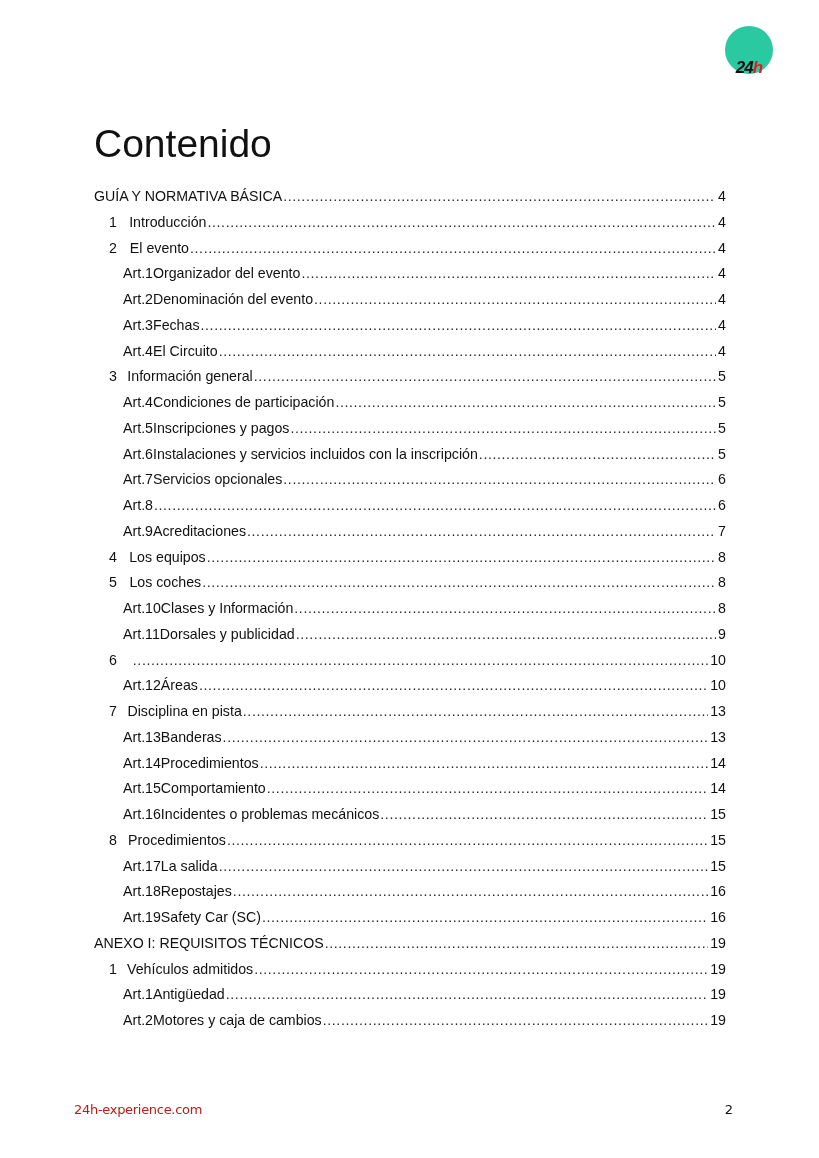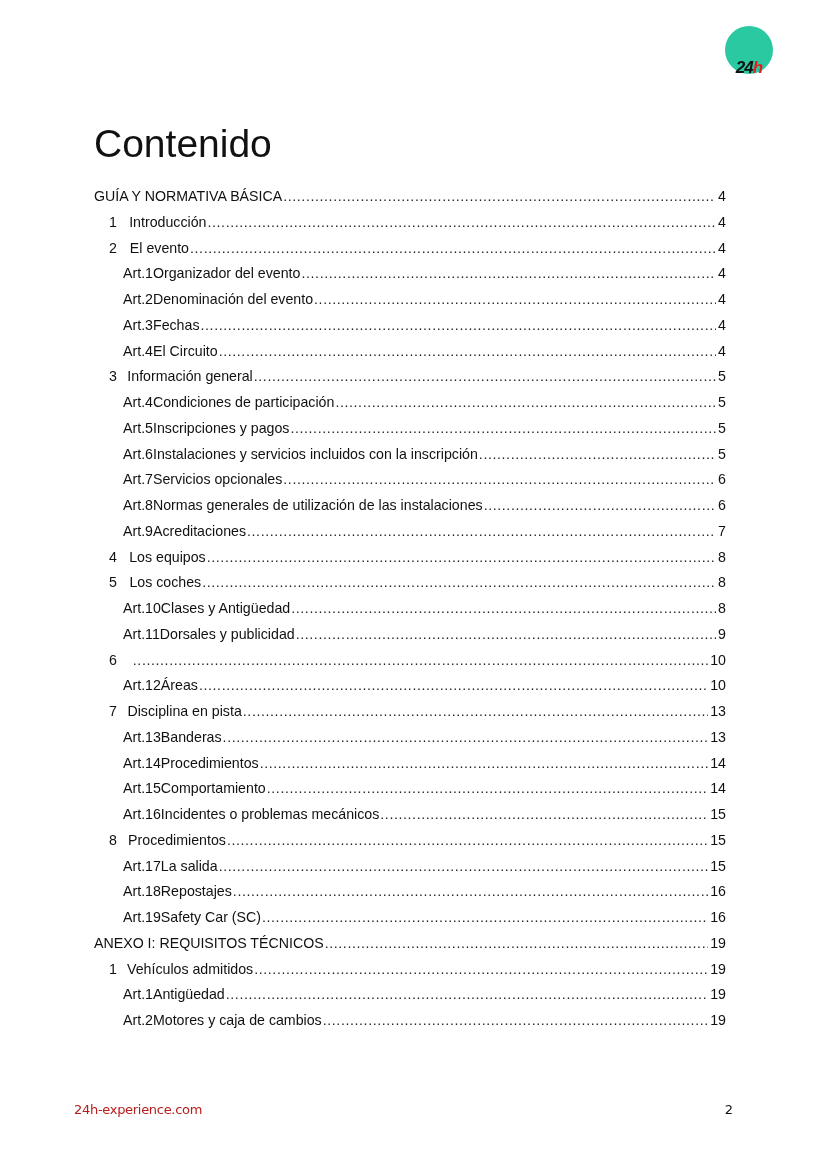--- a/index.html
+++ b/index.html
@@ -106,21 +106,20 @@
       <span class="page">5</span>
     </div>
     <div class="row l2">
       <span class="num">Art.7</span>
       <span class="label">Servicios opcionales</span>
       <span class="leader"></span>
       <span class="page">6</span>
     </div>
     <div class="row l2">
       <span class="num">Art.8</span>
-      <span class="label">Normas generales de utilización de las instalaciones</span>
       <span class="leader"></span>
       <span class="page">6</span>
     </div>
     <div class="row l2">
       <span class="num">Art.9</span>
       <span class="label">Acreditaciones</span>
       <span class="leader"></span>
       <span class="page">7</span>
     </div>
     <div class="row l1">
@@ -130,21 +129,21 @@
       <span class="page">8</span>
     </div>
     <div class="row l1">
       <span class="num">5</span>
       <span class="label">Los coches</span>
       <span class="leader"></span>
       <span class="page">8</span>
     </div>
     <div class="row l2">
       <span class="num">Art.10</span>
-      <span class="label">Clases y Antigüedad</span>
+      <span class="label">Clases y Información</span>
       <span class="leader"></span>
       <span class="page">8</span>
     </div>
     <div class="row l2">
       <span class="num">Art.11</span>
       <span class="label">Dorsales y publicidad</span>
       <span class="leader"></span>
       <span class="page">9</span>
     </div>
     <div class="row l1">

